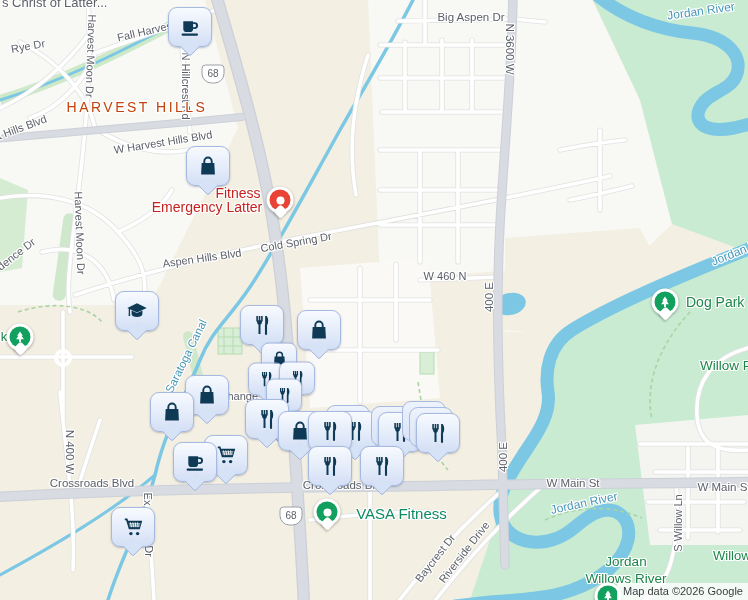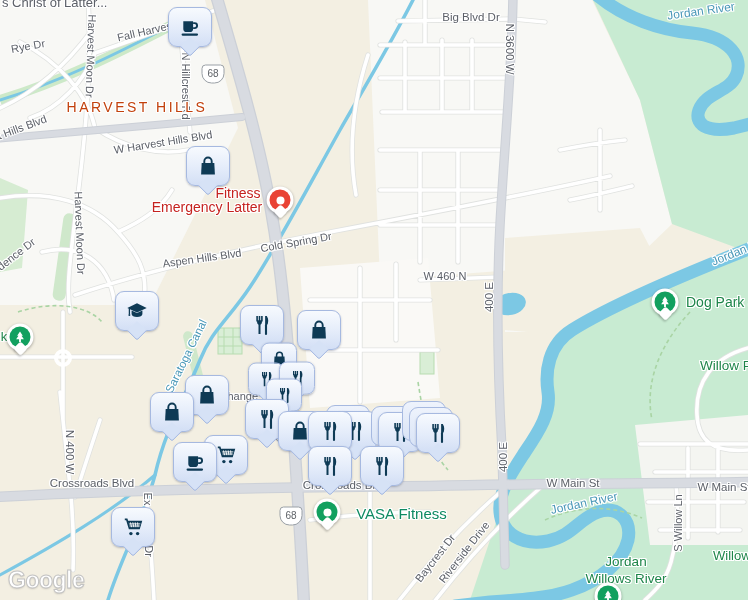--- a/index.html
+++ b/index.html
@@ -150,21 +150,21 @@
     <g fill="none" stroke="#a9d4a4" stroke-width="1.6" stroke-dasharray="4 3">
       <path d="M690,312 C662,342 644,380 652,420"></path>
       <path d="M545,520 C578,505 612,505 642,518"></path>
       <path d="M18,312 C55,300 88,306 102,322"></path>
       <path d="M418,382 C424,420 430,450 448,470"></path>
     </g>
   </svg>
 
   <div id="labels-layer">
       <div class="lbl anchor-left" style="left: 2px; top: 2px; font-size: 13px; --r: 0deg;">s Christ of Latter...</div>
-      <div class="lbl" style="left: 471px; top: 17px; font-size: 11.5px; --r: 0deg;">Big Blvd Dr</div>
+      <div class="lbl" style="left: 471px; top: 17px; font-size: 11.5px; --r: 0deg;">Big Aspen Dr</div>
       <div class="lbl" style="left: 510px; top: 49px; font-size: 11.5px; --r: 90deg;">N 3600 W</div>
       <div class="lbl water" style="left: 701px; top: 11px; font-size: 12px; --r: -8deg;">Jordan River</div>
       <div class="lbl" style="left: 146px; top: 31px; --r: -13deg;">Fall Harvest</div>
       <div class="lbl" style="left: 28px; top: 46px; --r: -10deg;">Rye Dr</div>
       <div class="lbl" style="left: 91px; top: 56px; --r: 92deg;">Harvest Moon Dr</div>
       <div class="lbl" style="left: 80px; top: 233px; --r: 88deg;">Harvest Moon Dr</div>
       <div class="lbl" style="left: 186px; top: 86px; --r: 90deg;">N Hillcrest Rd</div>
       <div class="lbl city" style="left: 137px; top: 107px; font-size: 14px; --r: 0deg;">HARVEST HILLS</div>
       <div class="lbl" style="left: 163px; top: 142px; --r: -9deg;">W Harvest Hills Blvd</div>
       <div class="lbl" style="left: 22px; top: 127px; --r: -20deg;">t Hills Blvd</div>
@@ -441,14 +441,14 @@
       <div class="pin pin-med" style="left: 280px; top: 200px;">
         <div class="disc"></div>
         <div class="inner"></div>
       </div>
       <div class="pin pin-dot" style="left: 327px; top: 512px;">
         <div class="disc"></div>
         <div class="inner"></div>
       </div>
     </div>
 
-  <div class="glogo">Google</div>
+  <div class="attr">Map data ©2026 Google</div>
 </div>
 
 </body></html>

